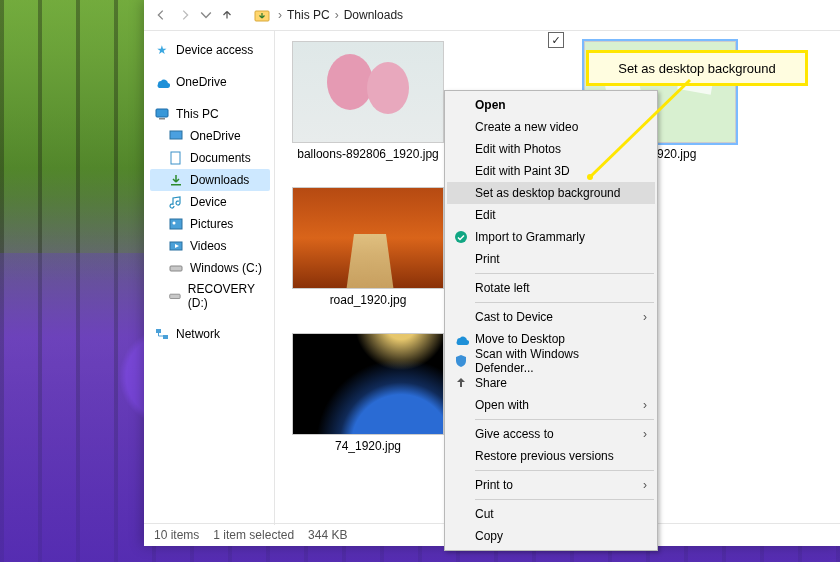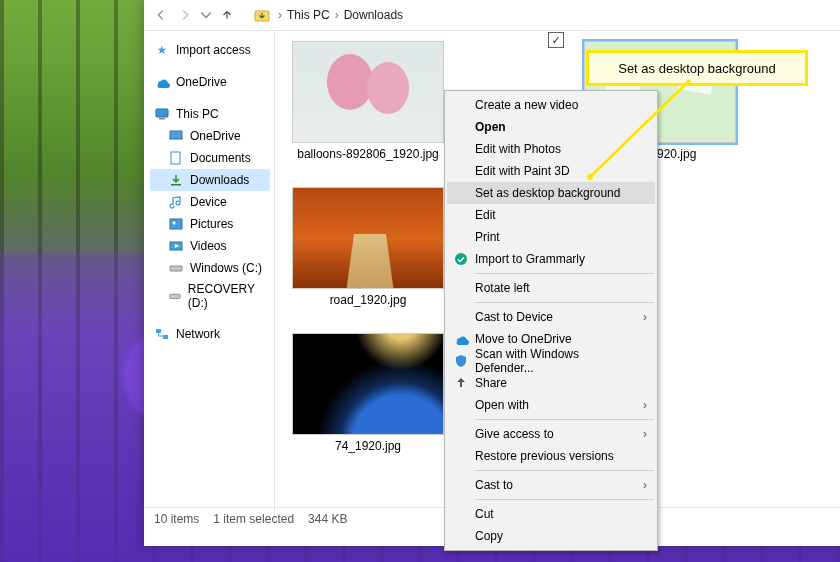--- a/index.html
+++ b/index.html
@@ -26,21 +26,21 @@
 .nav-item .ico{width:16px;height:16px;display:flex;align-items:center;justify-content:center;}
 .nav-group{margin-bottom:10px;}
 .nav-child{padding-left:18px;}
 .star{color:#3ba7e0;}
 .content{flex:1;position:relative;padding:10px 0 0 18px;overflow:hidden;}
 .thumbs{display:flex;flex-wrap:wrap;gap:26px 40px;align-content:flex-start;}
 .thumb{width:150px;display:flex;flex-direction:column;align-items:center;gap:4px;}
 .thumb .img{width:150px;height:100px;border:1px solid #ccc;background:#888;}
 .thumb.sel .img{outline:2px solid #7abaff;background:#d8f0d0;}
 .cap{text-align:center;width:170px;}
-.statusbar{position:absolute;left:0;right:0;bottom:16px;height:22px;border-top:1px solid #e5e5e5;display:flex;align-items:center;gap:14px;padding:0 10px;color:#555;text-align:right;}
+.statusbar{position:absolute;left:0;right:0;bottom:0;height:22px;border-top:1px solid #e5e5e5;display:flex;align-items:center;gap:14px;padding:0 10px;color:#555;text-align:right;}
 
 .ctxmenu{position:absolute;left:444px;top:90px;width:208px;background:#f2f2f2;border:1px solid #b8b8b8;box-shadow:2px 2px 4px rgba(0,0,0,.25);padding:3px 2px;font-size:12px;}
 .ctx-item{display:flex;align-items:center;height:22px;padding:0 22px 0 28px;position:relative;}
 .ctx-item.bold{font-weight:600;}
 .ctx-item.hl{background:#dcdcdc;}
 .ctx-sep{height:1px;background:#cfcfcf;margin:3px 1px 3px 28px;}
 .ctx-item .sub{position:absolute;right:8px;color:#555;}
 .ctx-item .pre{position:absolute;left:6px;width:16px;height:16px;display:flex;align-items:center;justify-content:center;}
 
 .callout{position:absolute;left:586px;top:50px;width:216px;height:30px;background:#fffde0;border:3px solid #ffe600;display:flex;align-items:center;justify-content:center;font-size:13px;}
@@ -107,21 +107,21 @@
       <span>Downloads</span>
     </span>
   </div>
 
   <div class="body-cols">
 
     <div class="navpane">
       <div class="nav-group">
         <div class="nav-item">
           <span class="ico star">★</span>
-          <span>Import access</span>
+          <span>Device access</span>
         </div>
       </div>
       <div class="nav-group">
         <div class="nav-item">
           <span class="ico">
               <svg viewBox="0 0 16 16">
                 <path d="M4 10a3 3 0 013-3 4 4 0 017 2 2.5 2.5 0 01-1 5H5a3 3 0 01-1-4z" fill="#1e90d8"></path>
               </svg>
             </span>
           <span>OneDrive</span>
@@ -253,66 +253,66 @@
   <div class="statusbar">
     <span>10 items</span>
     <span>1 item selected</span>
     <span>344 KB</span>
   </div>
 </div>
 
 <div class="checkbox"></div>
 
 <div class="ctxmenu">
-  <div class="ctx-item">
-      <span>Create a new video</span>
-    </div>
   <div class="ctx-item bold">
       <span>Open</span>
     </div>
   <div class="ctx-item">
+      <span>Create a new video</span>
+    </div>
+  <div class="ctx-item">
       <span>Edit with Photos</span>
     </div>
   <div class="ctx-item">
       <span>Edit with Paint 3D</span>
     </div>
   <div class="ctx-item hl">
       <span>Set as desktop background</span>
     </div>
   <div class="ctx-item">
       <span>Edit</span>
     </div>
   <div class="ctx-item">
-      <span>Print</span>
-    </div>
-  <div class="ctx-item">
       <span class="pre">
         <svg viewBox="0 0 16 16">
           <circle cx="8" cy="8" r="6" fill="#11a683"></circle>
           <path d="M5 8.5l2 2 4-4" fill="none" stroke="#fff" stroke-width="1.5"></path>
         </svg>
       </span>
       <span>Import to Grammarly</span>
     </div>
+  <div class="ctx-item">
+      <span>Print</span>
+    </div>
   <div class="ctx-sep"></div>
   <div class="ctx-item">
       <span>Rotate left</span>
     </div>
   <div class="ctx-sep"></div>
   <div class="ctx-item">
       <span>Cast to Device</span>
       <span class="sub">›</span>
     </div>
   <div class="ctx-item">
       <span class="pre">
         <svg viewBox="0 0 16 16">
           <path d="M4 10a3 3 0 013-3 4 4 0 017 2 2.5 2.5 0 01-1 5H5a3 3 0 01-1-4z" fill="#1e90d8"></path>
         </svg>
       </span>
-      <span>Move to OneDrive</span>
+      <span>Move to Desktop</span>
     </div>
   <div class="ctx-item">
       <span class="pre">
         <svg viewBox="0 0 16 16">
           <path d="M8 2l5 2v4c0 3-2 5-5 6-3-1-5-3-5-6V4z" fill="#3a90d8"></path>
         </svg>
       </span>
       <span>Scan with Windows Defender...</span>
     </div>
   <div class="ctx-item">
@@ -330,21 +330,21 @@
   <div class="ctx-sep"></div>
   <div class="ctx-item">
       <span>Give access to</span>
       <span class="sub">›</span>
     </div>
   <div class="ctx-item">
       <span>Restore previous versions</span>
     </div>
   <div class="ctx-sep"></div>
   <div class="ctx-item">
-      <span>Cast to</span>
+      <span>Print to</span>
       <span class="sub">›</span>
     </div>
   <div class="ctx-sep"></div>
   <div class="ctx-item">
       <span>Cut</span>
     </div>
   <div class="ctx-item">
       <span>Copy</span>
     </div>
 

